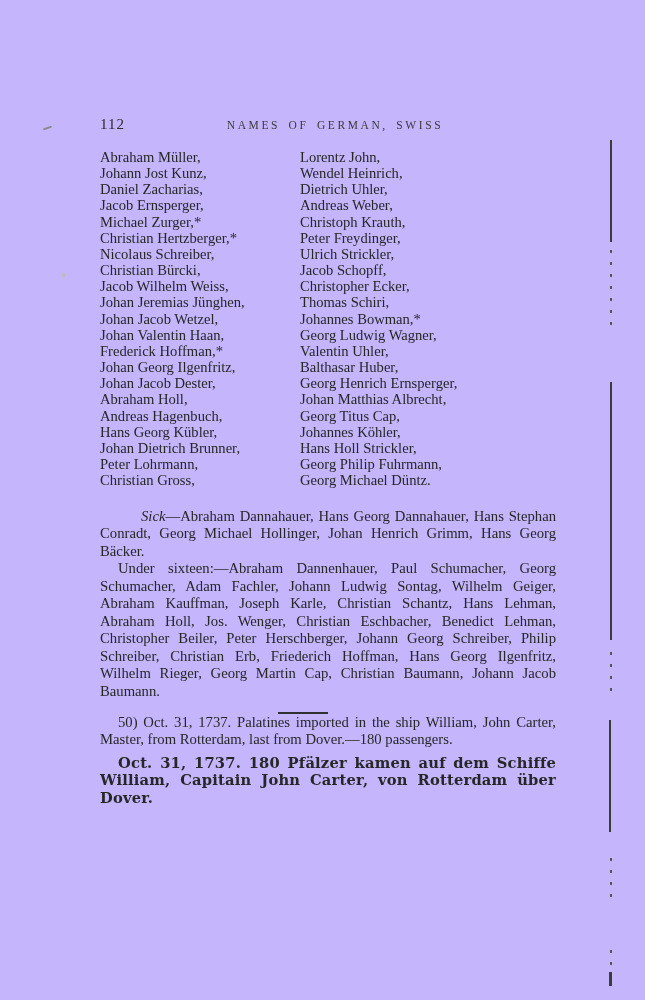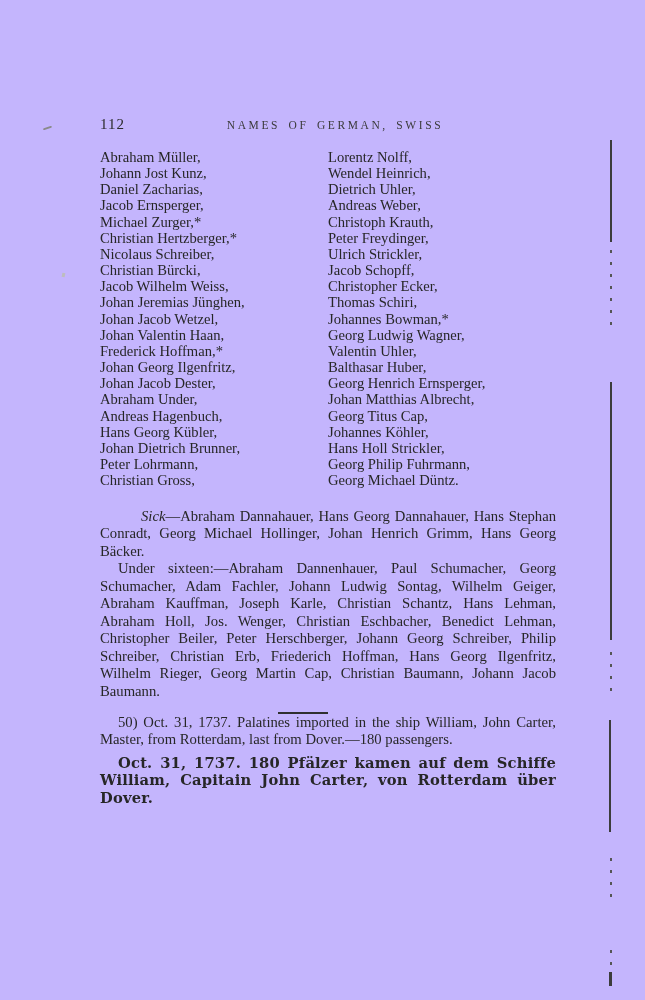--- a/index.html
+++ b/index.html
@@ -20,21 +20,21 @@
   .running-title{
     position:absolute;left:54px;right:40px;top:3px;
     text-align:center;
     font-size:11.5px;letter-spacing:2.6px;word-spacing:3px;
     color:#3a3a3a;white-space:nowrap;
   }
   
   .names{
     position:absolute;top:149px;left:100px;width:470px;
     display:flex;
-    font-size:14.6px;line-height:16.15px;gap:28px;
+    font-size:14.6px;line-height:16.15px;
   }
   .names .col-left{width:200px;flex:none;}
   .names .col-right{flex:1;}
   .name-entry{white-space:nowrap;color:#272727;}
   
   .paras{
     position:absolute;left:100px;top:508px;width:456px;
     font-size:14.7px;line-height:17.45px;
     text-align:justify;color:#272727;
   }
@@ -86,29 +86,29 @@
       <div class="name-entry">Christian Hertzberger,*</div>
       <div class="name-entry">Nicolaus Schreiber,</div>
       <div class="name-entry">Christian Bürcki,</div>
       <div class="name-entry">Jacob Wilhelm Weiss,</div>
       <div class="name-entry">Johan Jeremias Jünghen,</div>
       <div class="name-entry">Johan Jacob Wetzel,</div>
       <div class="name-entry">Johan Valentin Haan,</div>
       <div class="name-entry">Frederick Hoffman,*</div>
       <div class="name-entry">Johan Georg Ilgenfritz,</div>
       <div class="name-entry">Johan Jacob Dester,</div>
-      <div class="name-entry">Abraham Under,</div>
+      <div class="name-entry">Abraham Holl,</div>
       <div class="name-entry">Andreas Hagenbuch,</div>
       <div class="name-entry">Hans Georg Kübler,</div>
       <div class="name-entry">Johan Dietrich Brunner,</div>
       <div class="name-entry">Peter Lohrmann,</div>
       <div class="name-entry">Christian Gross,</div>
     </div>
     <div class="col-right">
-      <div class="name-entry">Lorentz Nolff,</div>
+      <div class="name-entry">Lorentz John,</div>
       <div class="name-entry">Wendel Heinrich,</div>
       <div class="name-entry">Dietrich Uhler,</div>
       <div class="name-entry">Andreas Weber,</div>
       <div class="name-entry">Christoph Krauth,</div>
       <div class="name-entry">Peter Freydinger,</div>
       <div class="name-entry">Ulrich Strickler,</div>
       <div class="name-entry">Jacob Schopff,</div>
       <div class="name-entry">Christopher Ecker,</div>
       <div class="name-entry">Thomas Schiri,</div>
       <div class="name-entry">Johannes Bowman,*</div>

